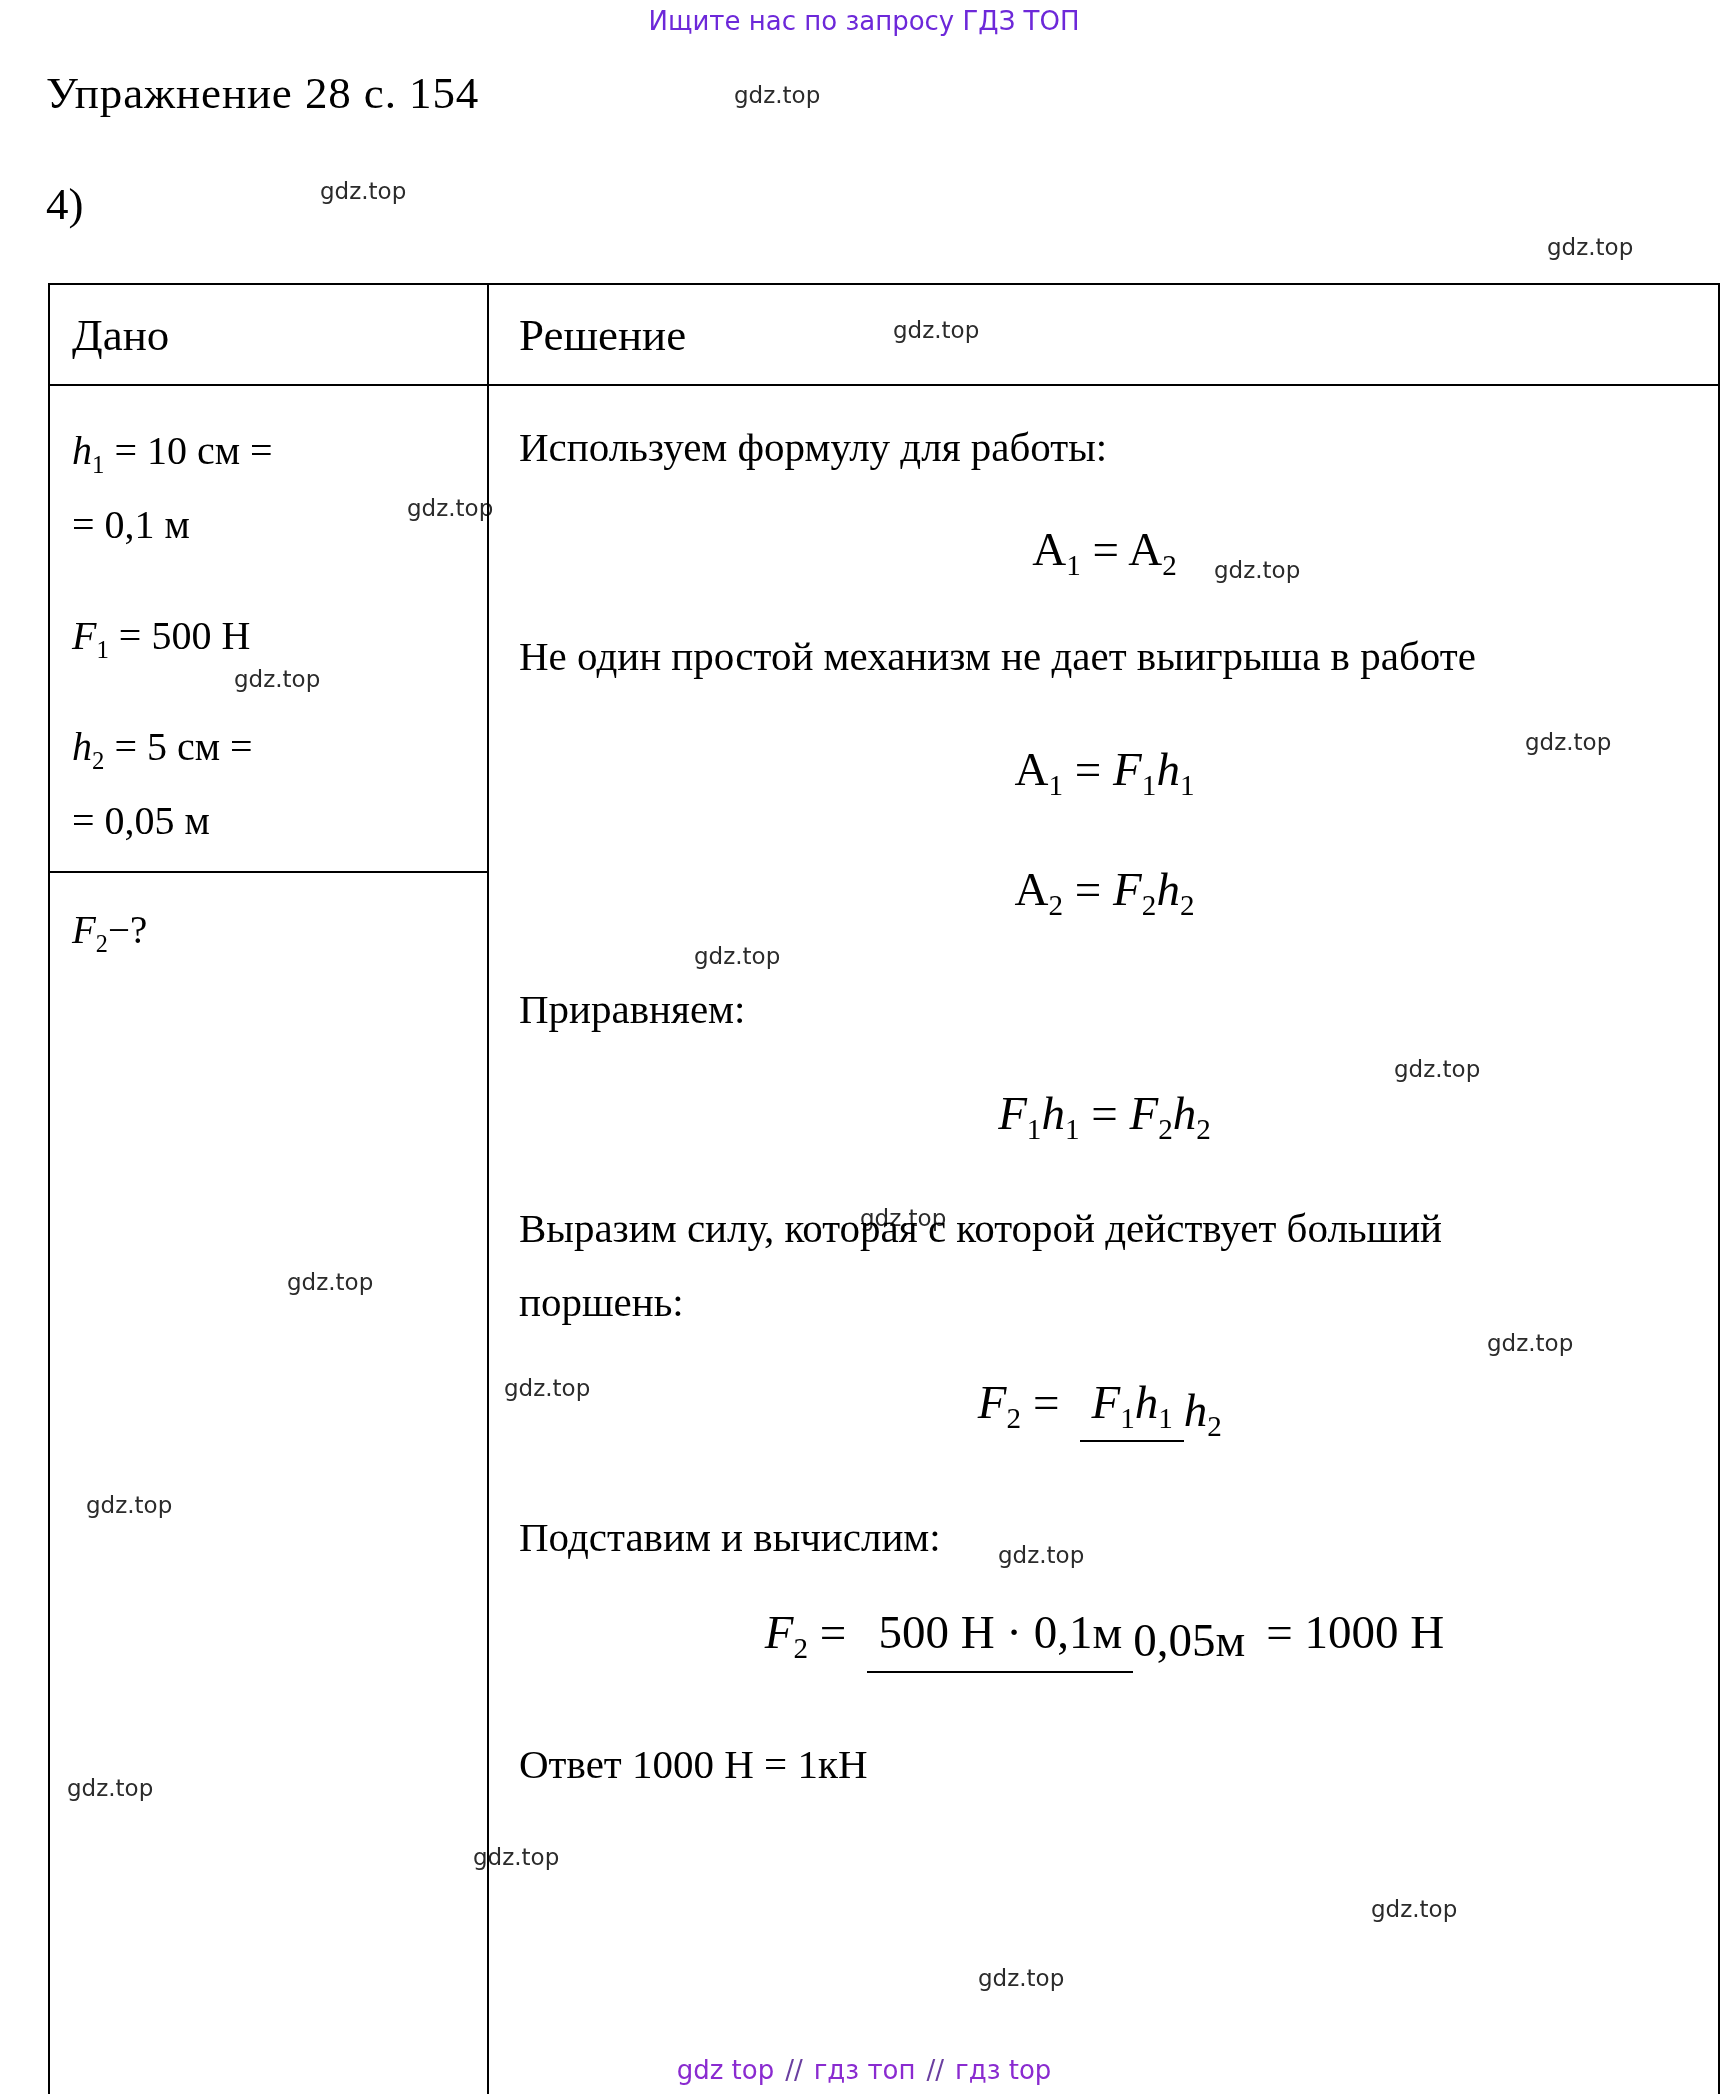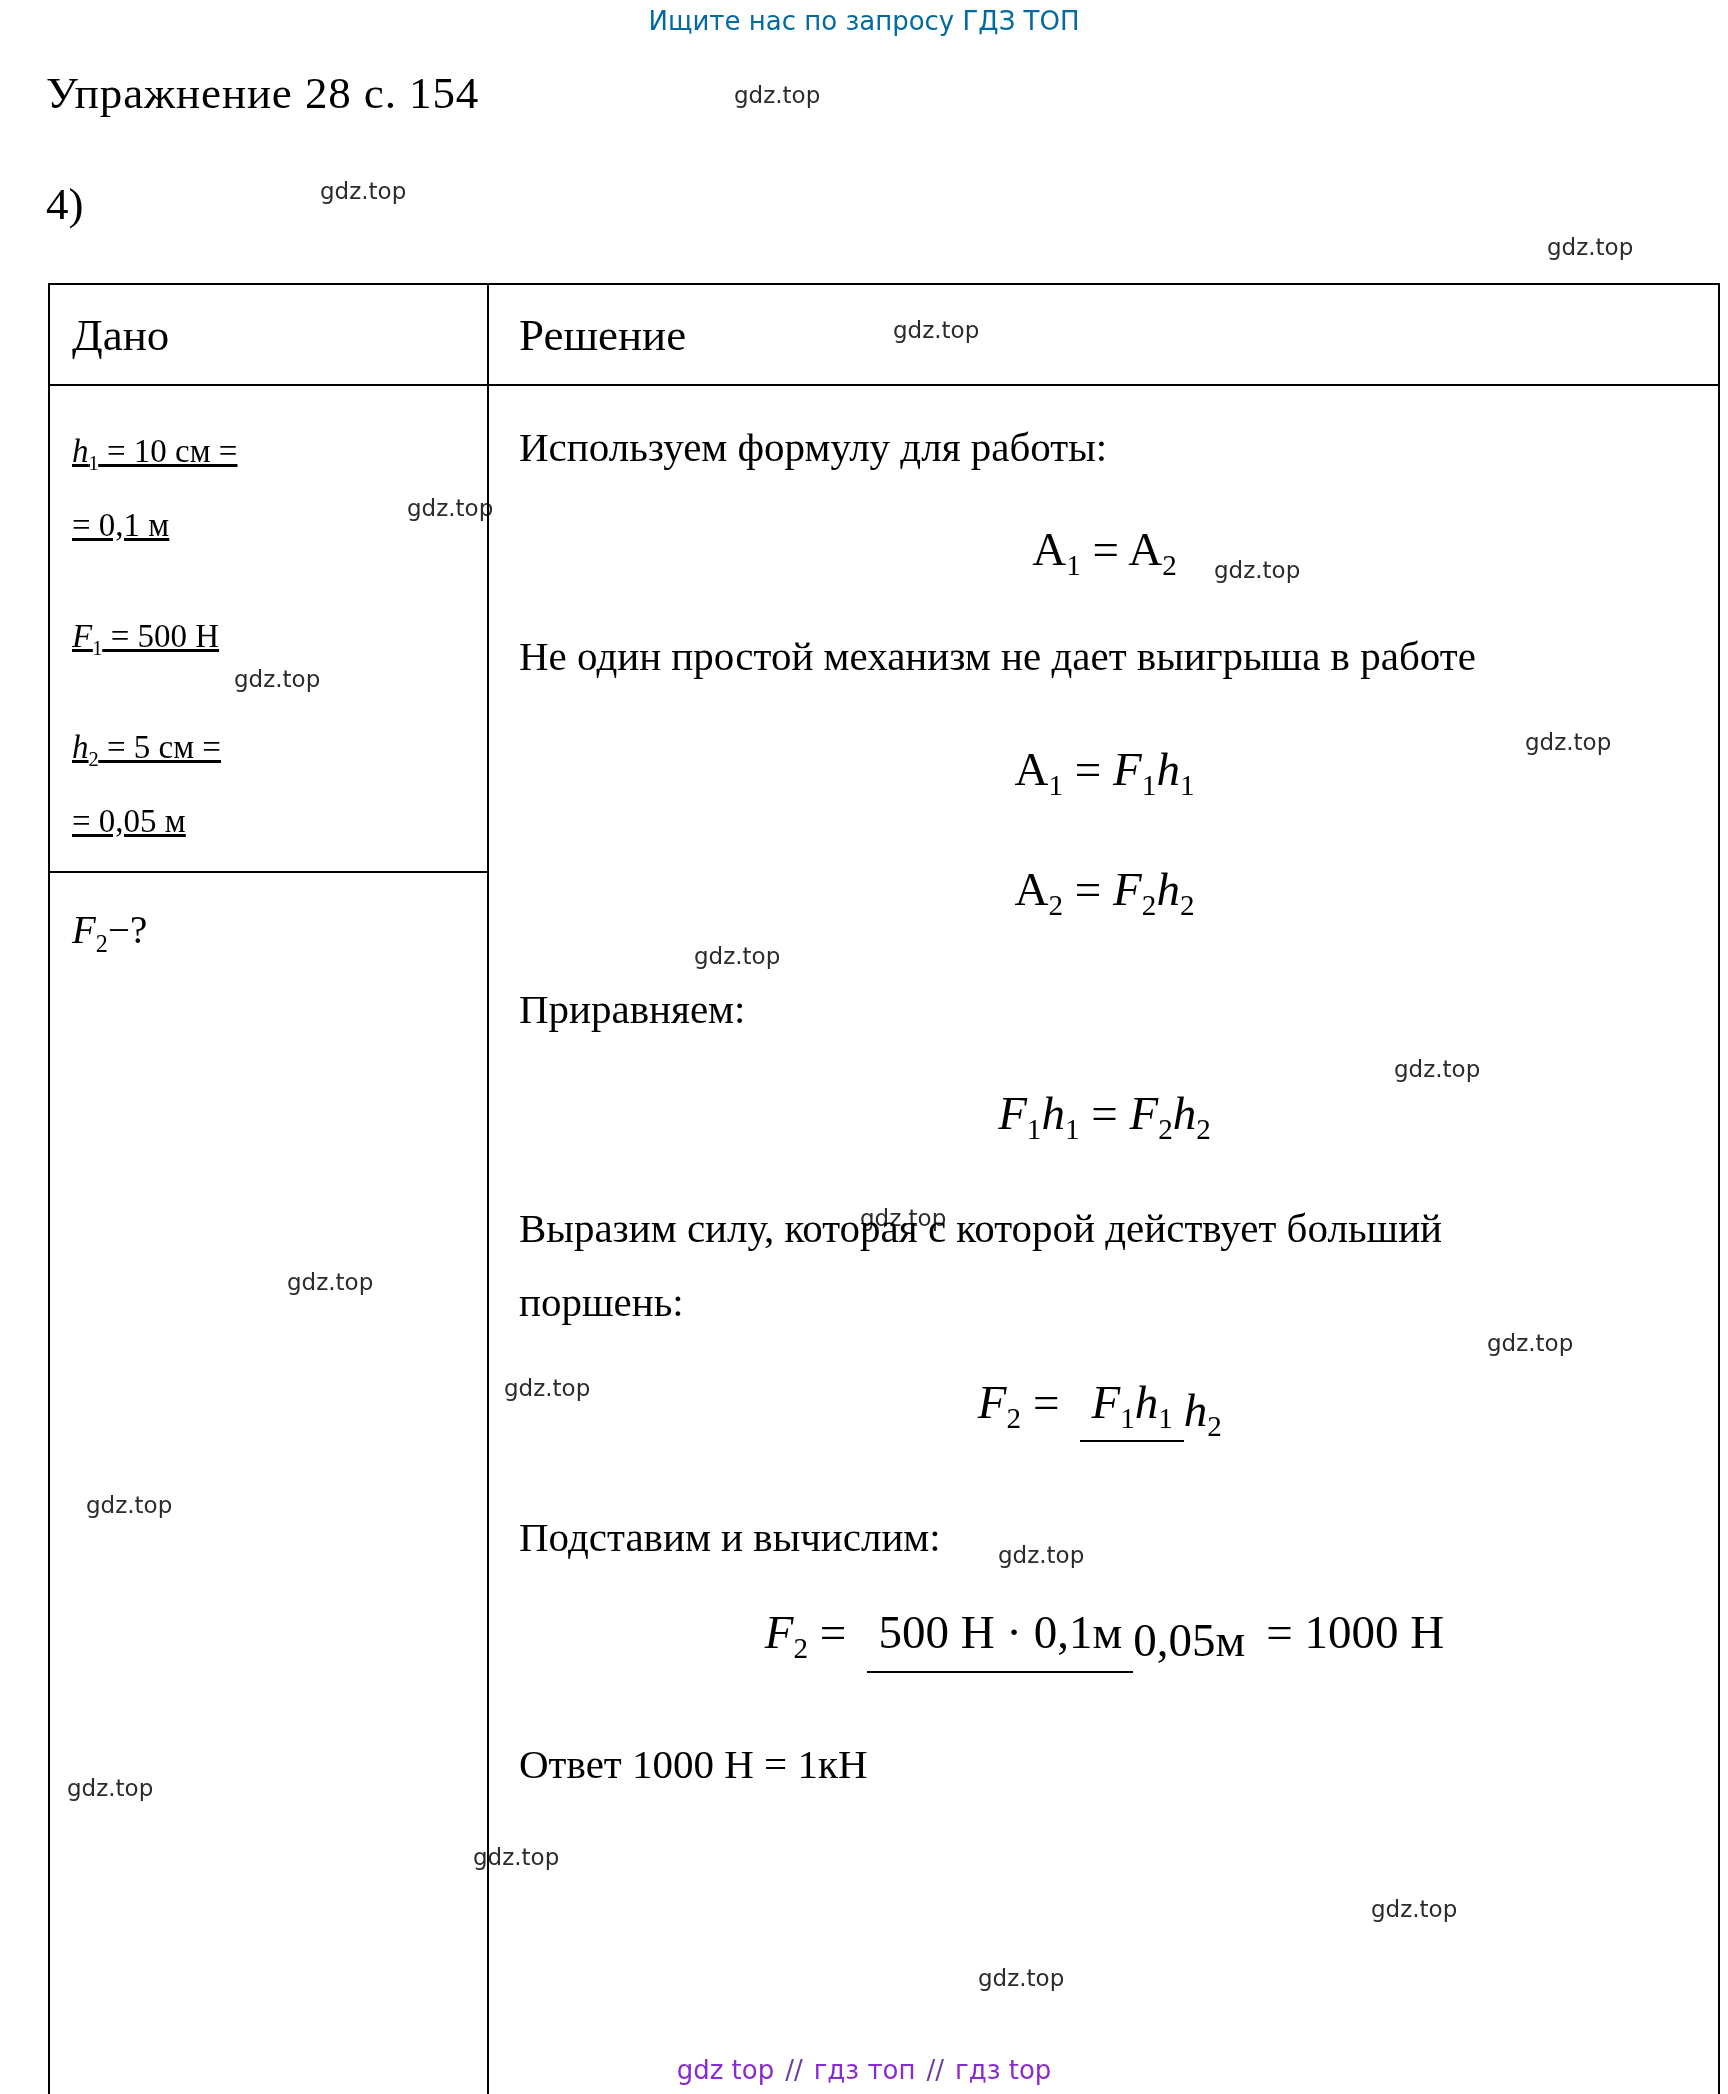--- a/index.html
+++ b/index.html
@@ -9,21 +9,21 @@
     width:1728px; height:2094px;
     background:#ffffff;
     color:#000;
     font-family:"Liberation Serif", serif;
     overflow:hidden;
   }
   .promo {
     position:absolute; top:5.6px; left:0; width:100%;
     text-align:center;
     font-family:"DejaVu Sans", sans-serif;
-    font-size:26px; color:#0369a1;
+    font-size:26px; color:#6d28d9;
   }
   .title {
     position:absolute; left:46px; top:67px;
     font-size:45px; letter-spacing:0.9px;
   }
   .exnum {
     position:absolute; left:46px; top:178px;
     font-size:45px;
   }
   .wm {
@@ -48,22 +48,21 @@
     height:101px; flex:0 0 101px;
     border-bottom:2.8px solid #000;
     display:flex; align-items:center;
     font-size:45px; padding-left:22px;
   }
   .col-right .cell-header { padding-left:30px; }
   .given {
     height:487px; flex:0 0 487px;
     border-bottom:2.8px solid #000;
     padding:28px 7.4px 0 22px;
-    font-size:33px;
-    text-decoration:underline;
+    font-size:40px;
   }
   .find { flex:1; padding:20.4px 7.4px 0 22px; font-size:39px; }
   .given-line { line-height:74px; white-space:nowrap; }
   .gap-lg { margin-top:37px; }
   .solution { flex:1; padding:18.6px 28px 0 30px; font-size:41px; }
   .sol-p { line-height:74px; max-width:1067px; }
   .formula { text-align:center; font-size:47px; line-height:1.3; }
   sub { font-size:0.62em; line-height:0; }
   .it { font-style:italic; }
   .frac {

